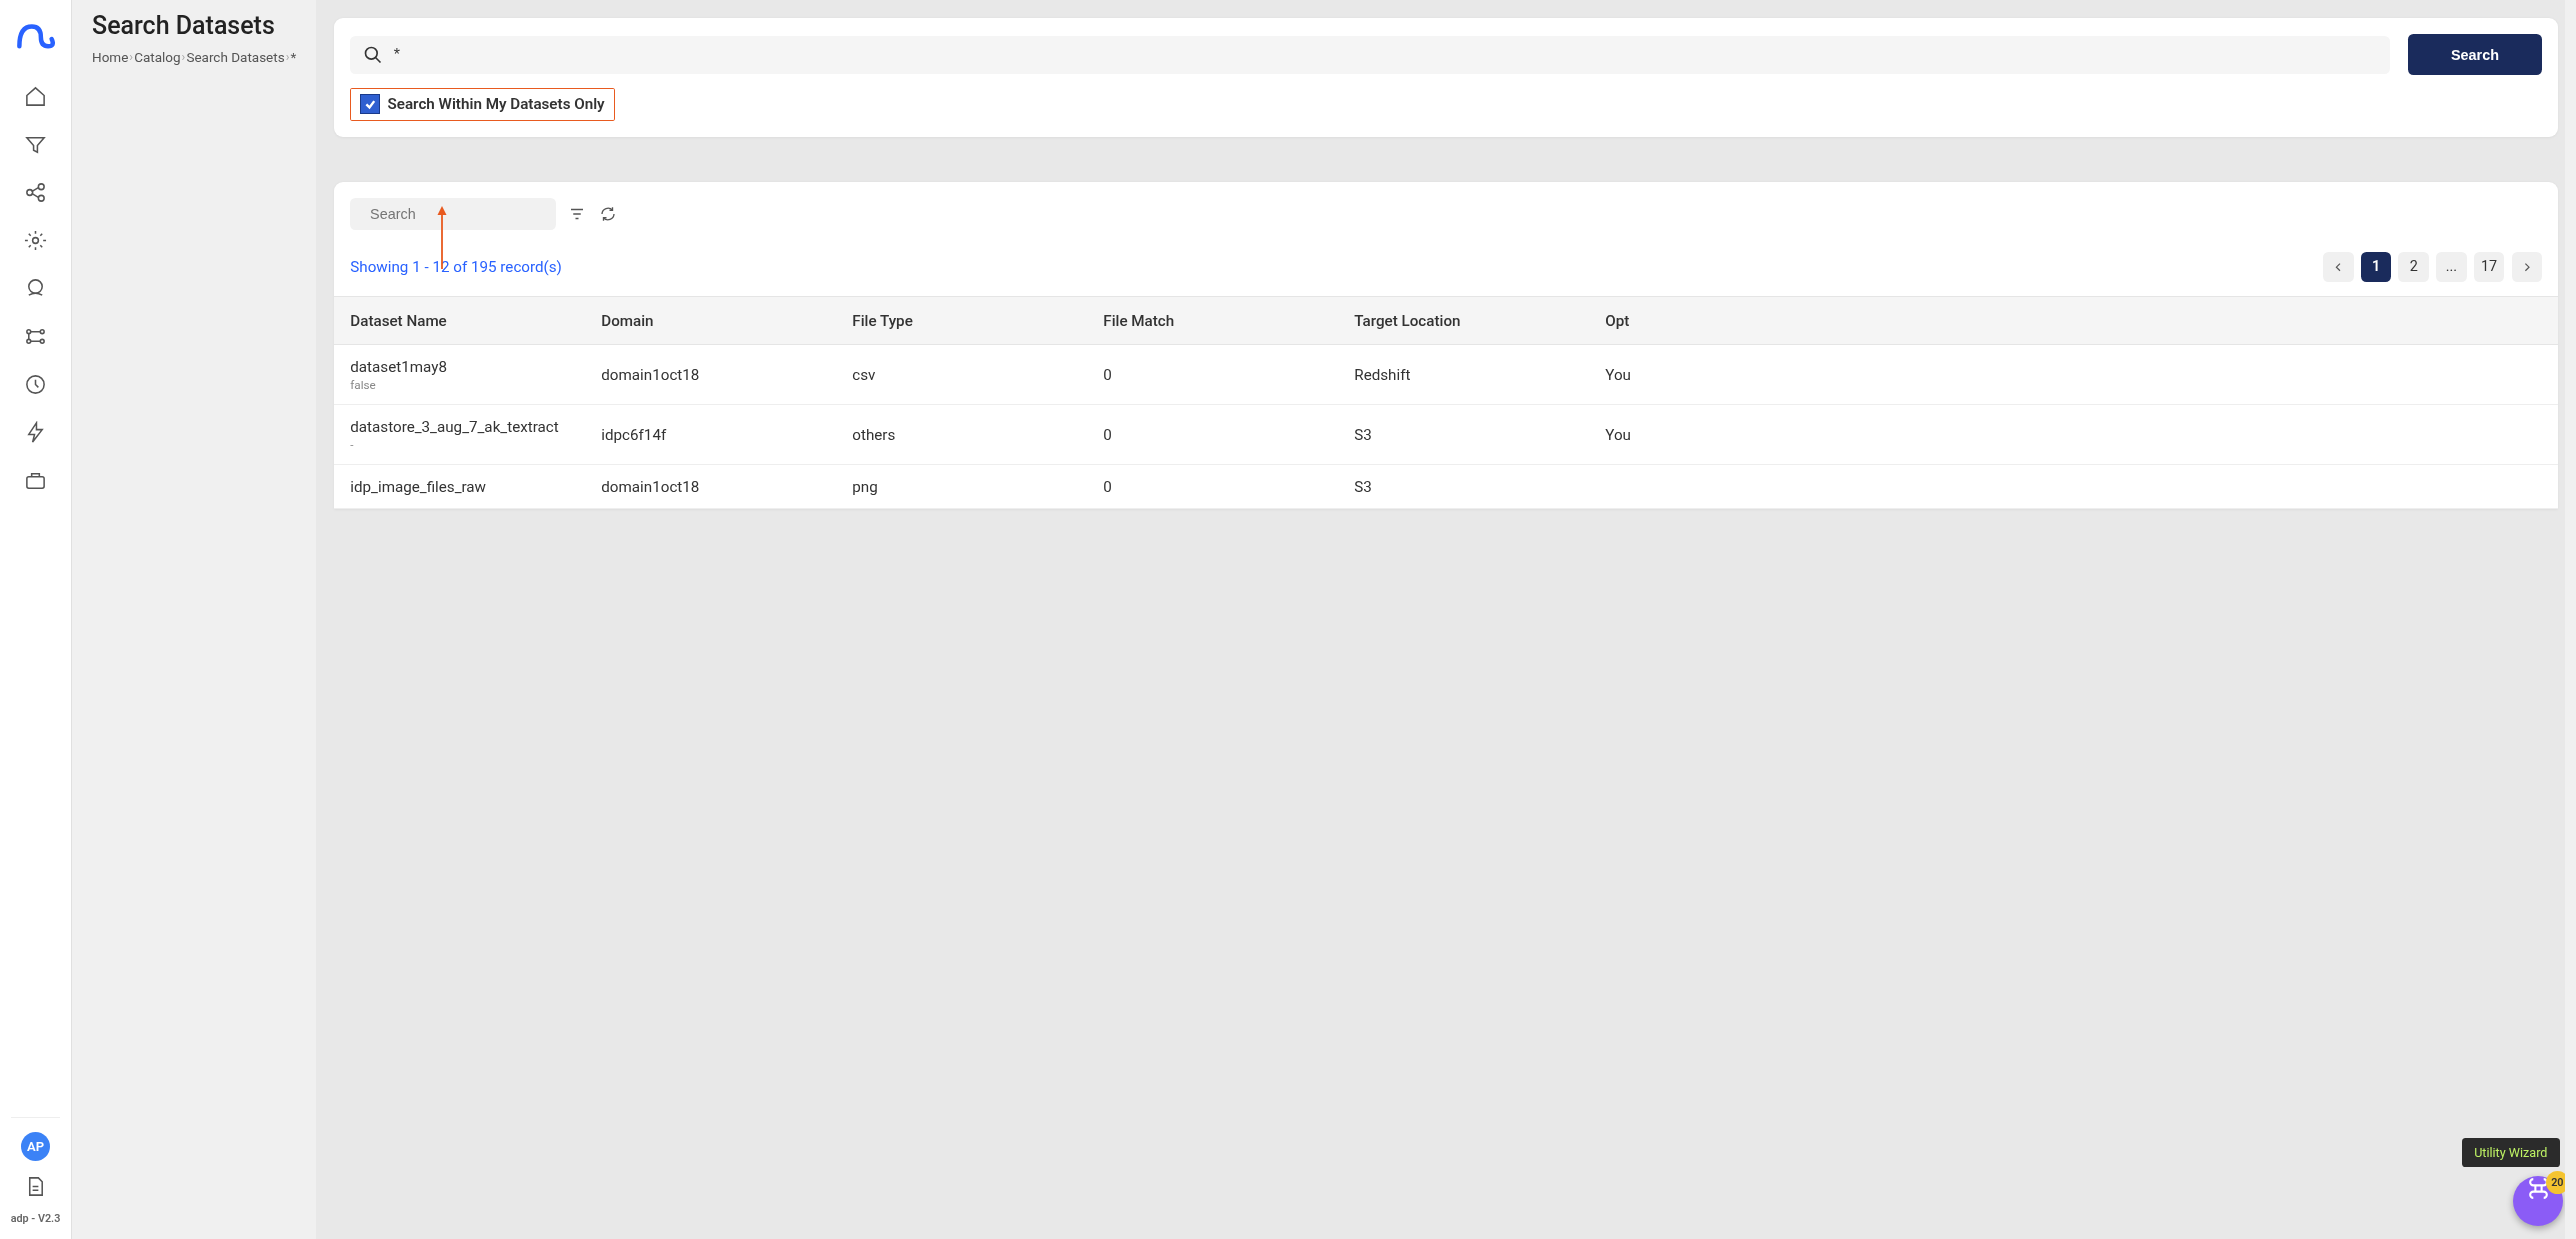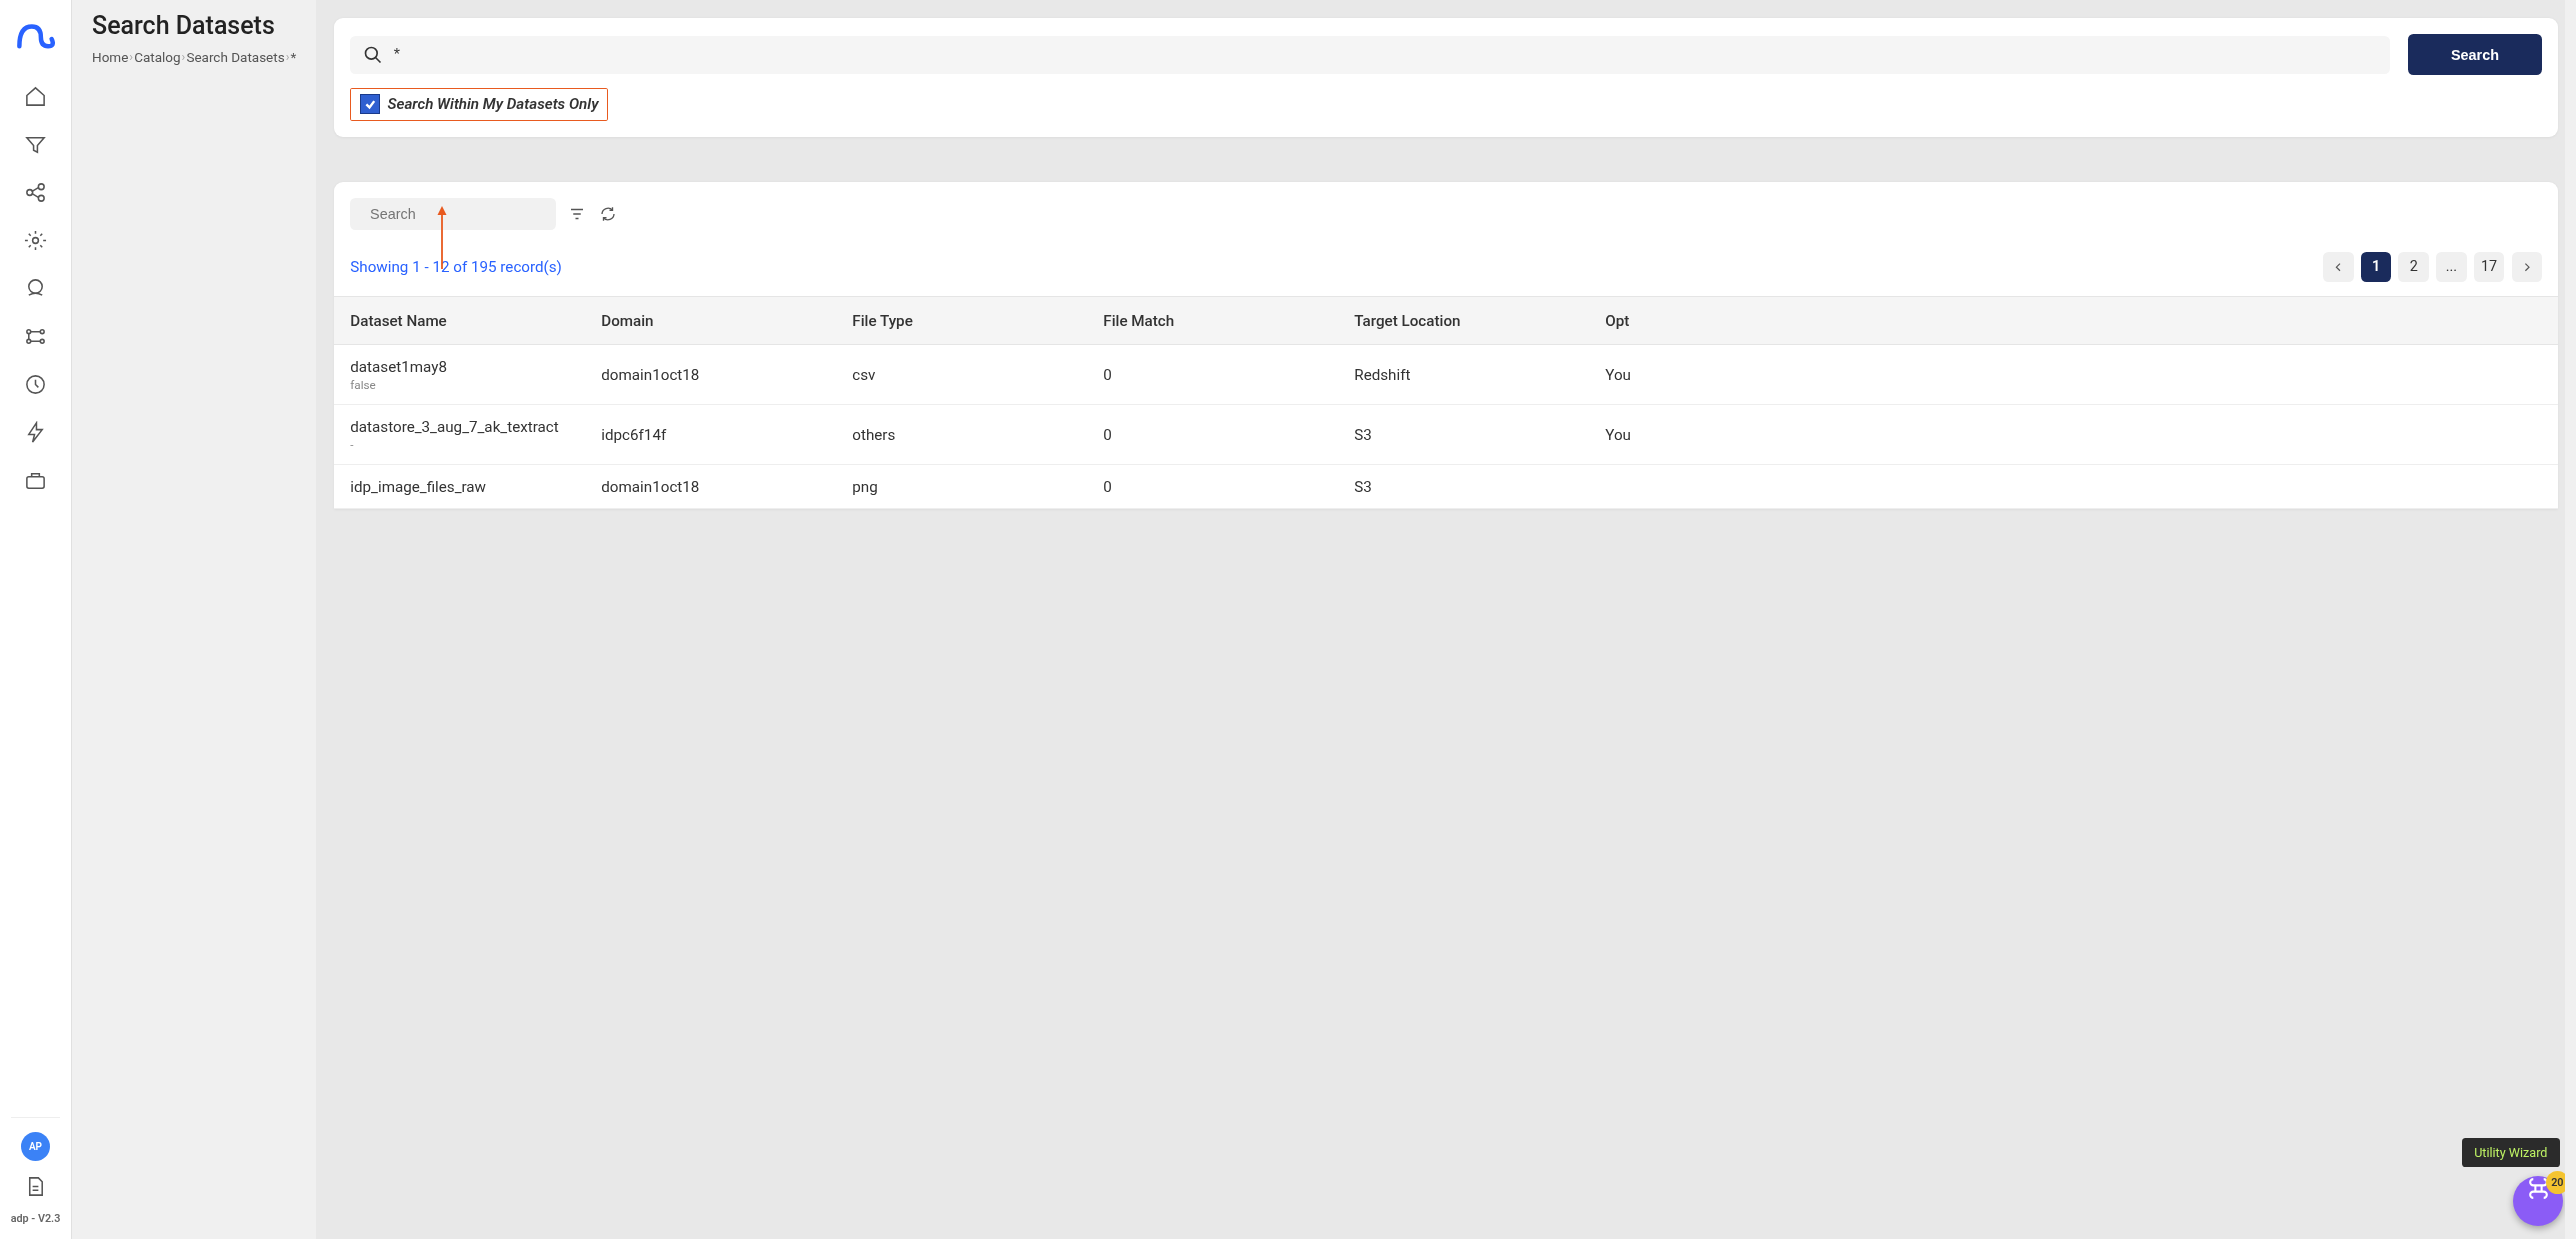--- a/index.html
+++ b/index.html
@@ -8,21 +8,21 @@
   .app { display: flex; height: 100vh; }
   
   
   .sidebar { width: 72px; background: #fff; border-right: 0.9px solid #e0e0e0; display: flex; flex-direction: column; align-items: center; padding-top: 14.4px; }
   .logo { width: 43px; height: 43px; margin-bottom: 27px; display:flex; align-items:center; justify-content:center; }
   .logo svg { width: 43px; height: 43px; }
   .side-nav { display: flex; flex-direction: column; gap: 23px; align-items: center; flex: 1; }
   .side-icon { width: 25px; height: 25px; display: flex; align-items: center; justify-content: center; cursor: pointer; color: #555; }
   .side-icon svg { width: 23px; height: 23px; stroke: #555; fill: none; stroke-width: 1.6; }
   .side-bottom { display: flex; flex-direction: column; align-items: center; gap: 12.6px; padding: 14.4px 0; border-top: 0.9px solid #eee; }
-  .avatar { width: 29px; height: 29px; border-radius: 50%; background: #3b82f6; color: #fff; font-size: 10px; font-weight: 600; display: flex; align-items: center; justify-content: center; }
+  .avatar { width: 29px; height: 29px; border-radius: 50%; background: #3b82f6; color: #fff; font-size: 13px; font-weight: 600; display: flex; align-items: center; justify-content: center; }
   .adp-version { font-size: 10.8px; color: #666; font-weight:600; }
   
   
   .main { flex: 1; display: flex; flex-direction: row; overflow: hidden; }
   
   .header-bar { background: #f0f0f0; padding: 10.8px 20px 16px 20px; }
   .page-title { font-size: 25px; font-weight: 500; color: #222; margin-bottom: 9px; }
   .breadcrumb { display: flex; align-items: center; gap: 1px; font-size: 13.5px; color: #555; }
   .bc-item { cursor: pointer; }
   .bc-sep { color: #aaa; font-size: 12.6px; }
@@ -33,21 +33,21 @@
   
   .search-row { display: flex; gap: 18px; align-items: center; }
   .search-box { flex: 1; background: #f5f5f5; border-radius: 5.4px; display: flex; align-items: center; padding: 9px 12.6px; }
   .search-box svg { width: 20px; height: 20px; stroke: #333; fill: none; stroke-width: 2; margin-right: 10.8px; }
   .search-box input { flex: 1; border: none; background: transparent; font-size: 16px; outline: none; color: #333; font-weight: 500; }
   .search-btn { background: #1a2b5c; color: #fff; border: none; border-radius: 5.4px; padding: 12.6px 43px; font-size: 14.4px; font-weight: 600; cursor: pointer; }
   
   .checkbox-highlight { border: 1.8px solid #e85a1f; padding: 5.4px 9px; display: inline-flex; align-items: center; gap: 7.2px; margin-top: 12.6px; border-radius: 1.8px; }
   .chk { width: 20px; height: 20px; background: #2f5fd0; border: 1.8px solid #1a3a8a; display:flex; align-items:center; justify-content:center; }
   .chk svg { width: 12.6px; height: 12.6px; stroke: #fff; fill: none; stroke-width: 3; }
-  .chk-label { font-size: 15.2px; font-weight: 600; color: #333; font-style: italic; }
+  .chk-label { font-size: 15.2px; font-weight: 600; color: #333; }
   
   .arrow-annot { position: absolute; left: 117px; top: 206px; pointer-events:none; }
   .arrow-annot svg { overflow: visible; }
   
   .results-card { background: #fff; border-radius: 9px 9px 0 0; padding: 16px 0 0 0; box-shadow: 0 0.9px 2.7px rgba(0,0,0,0.05); }
   
   .results-toolbar { display: flex; align-items: center; gap: 10.8px; padding: 0 16px 14.4px 16px; }
   .mini-search { background: #f1f1f1; border-radius: 5.4px; display: flex; align-items: center; padding: 7.2px 10.8px; width: 206px; }
   .mini-search svg { width: 18px; height: 18px; stroke: #555; fill:none; stroke-width:2; margin-right: 9px; }
   .mini-search input { flex:1; border:none; background:transparent; font-size:14.4px; outline:none; color:#555; }

